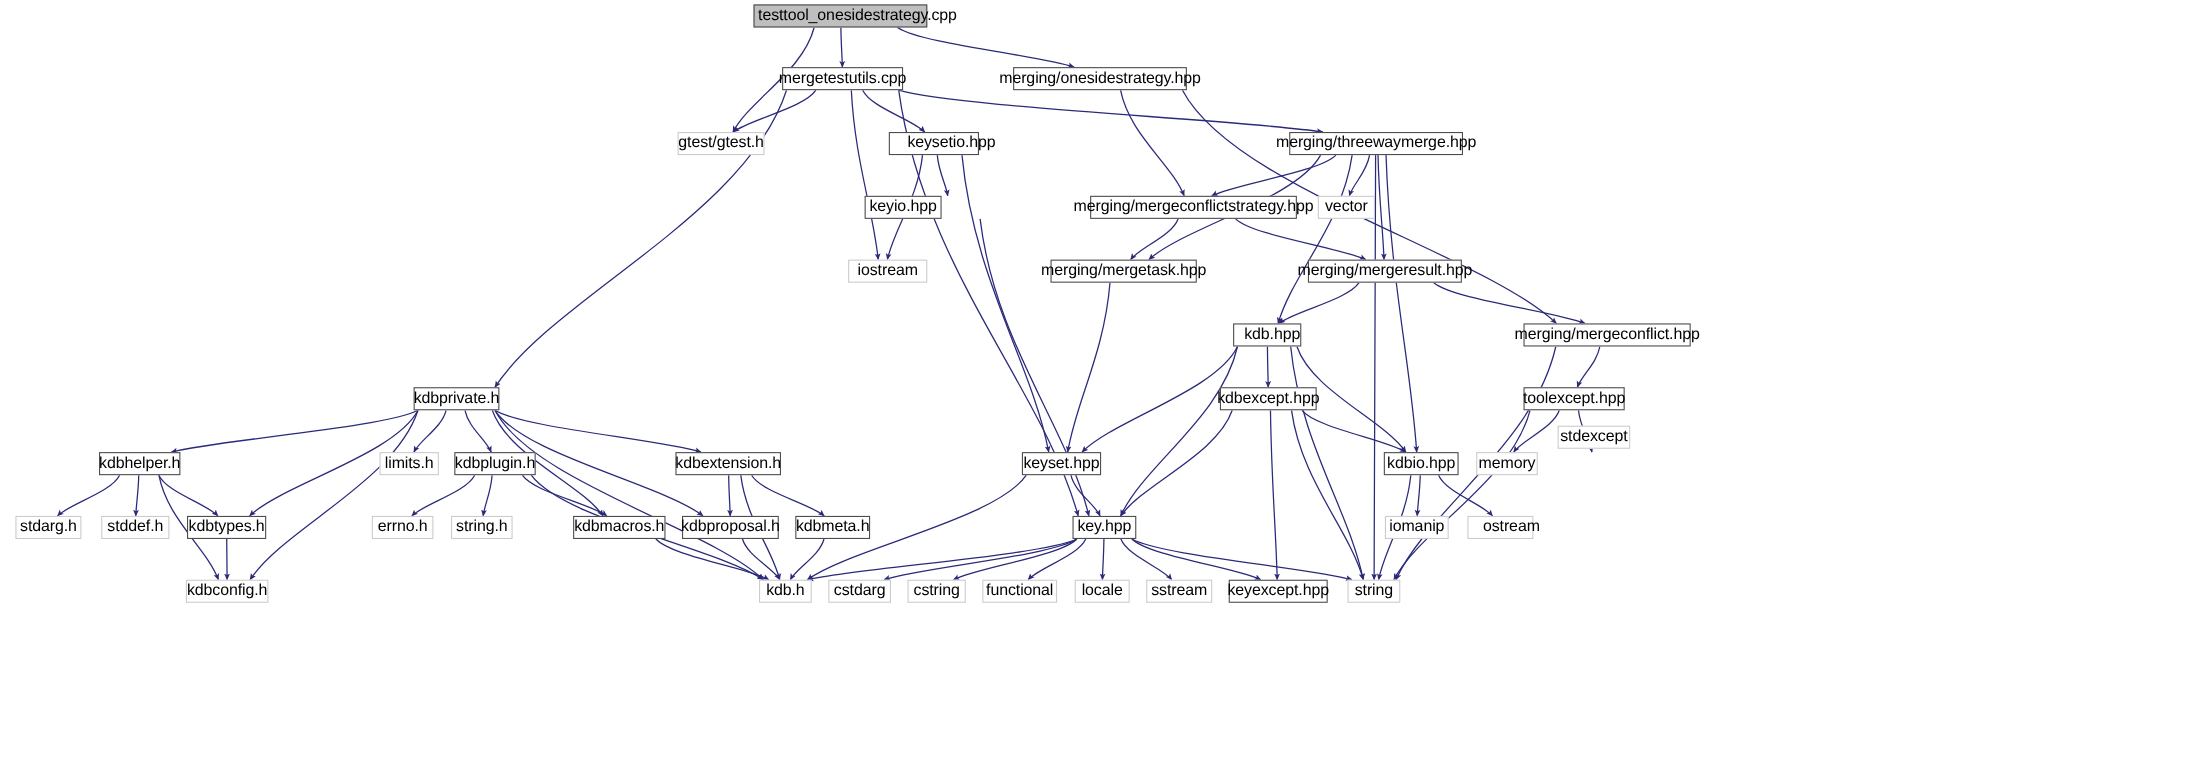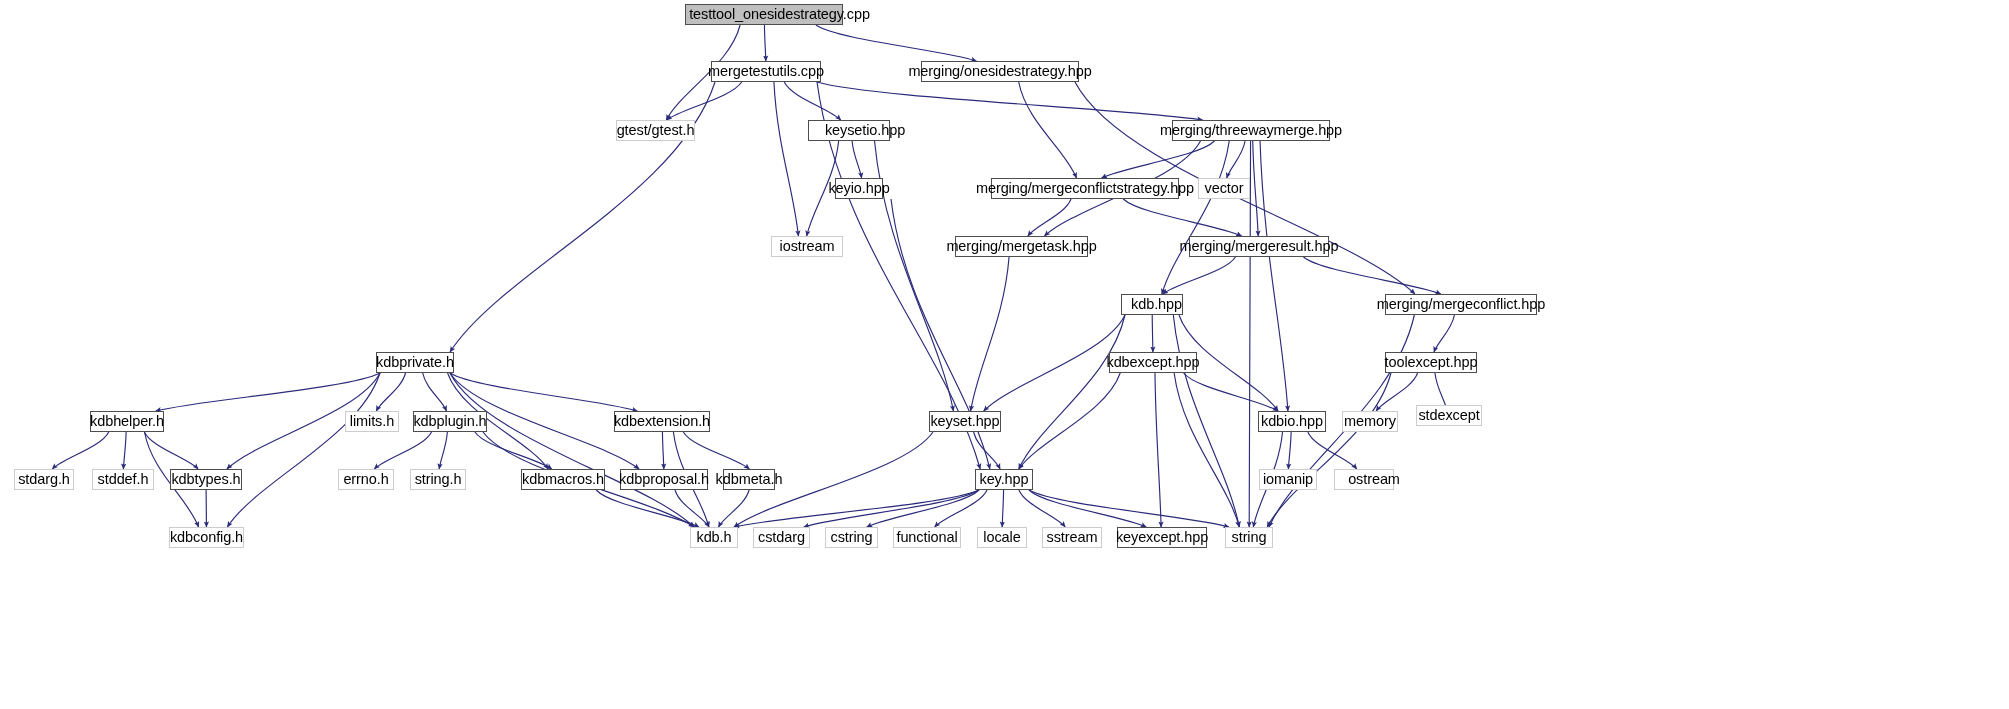--- a/index.html
+++ b/index.html
@@ -149,21 +149,21 @@
     </div>
     <div class="node sys" style="left: 616px; top: 120px; width: 79px; height: 21px;">
       <span>gtest/gtest.h</span>
     </div>
     <div class="node hdr" style="left: 808px; top: 120px; width: 82px; height: 21px; padding-left: 32px;">
       <span>keysetio.hpp</span>
     </div>
     <div class="node hdr" style="left: 1172px; top: 120px; width: 158px; height: 21px;">
       <span>merging/threewaymerge.hpp</span>
     </div>
-    <div class="node hdr" style="left: 835px; top: 178px; width: 48px; height: 21px;">
+    <div class="node hdr" style="left: 786px; top: 178px; width: 70px; height: 21px;">
       <span>keyio.hpp</span>
     </div>
     <div class="node hdr" style="left: 991px; top: 178px; width: 188px; height: 21px;">
       <span>merging/mergeconflictstrategy.hpp</span>
     </div>
     <div class="node sys" style="left: 1198px; top: 178px; width: 52px; height: 21px;">
       <span>vector</span>
     </div>
     <div class="node sys" style="left: 771px; top: 236px; width: 72px; height: 21px;">
       <span>iostream</span>
@@ -203,21 +203,21 @@
     </div>
     <div class="node hdr" style="left: 929px; top: 411px; width: 72px; height: 21px;">
       <span>keyset.hpp</span>
     </div>
     <div class="node hdr" style="left: 1258px; top: 411px; width: 68px; height: 21px;">
       <span>kdbio.hpp</span>
     </div>
     <div class="node sys" style="left: 1342px; top: 411px; width: 56px; height: 21px;">
       <span>memory</span>
     </div>
-    <div class="node sys" style="left: 1416px; top: 405px; width: 66px; height: 21px;">
+    <div class="node sys" style="left: 1416px; top: 387px; width: 66px; height: 21px;">
       <span>stdexcept</span>
     </div>
     <div class="node sys" style="left: 14px; top: 469px; width: 60px; height: 21px;">
       <span>stdarg.h</span>
     </div>
     <div class="node sys" style="left: 92px; top: 469px; width: 62px; height: 21px;">
       <span>stddef.h</span>
     </div>
     <div class="node hdr" style="left: 170px; top: 469px; width: 72px; height: 21px;">
       <span>kdbtypes.h</span>
@@ -227,21 +227,21 @@
     </div>
     <div class="node sys" style="left: 410px; top: 469px; width: 56px; height: 21px;">
       <span>string.h</span>
     </div>
     <div class="node hdr" style="left: 521px; top: 469px; width: 84px; height: 21px;">
       <span>kdbmacros.h</span>
     </div>
     <div class="node hdr" style="left: 620px; top: 469px; width: 88px; height: 21px;">
       <span>kdbproposal.h</span>
     </div>
-    <div class="node hdr" style="left: 723px; top: 469px; width: 52px; height: 21px;">
+    <div class="node hdr" style="left: 723px; top: 469px; width: 68px; height: 21px;">
       <span>kdbmeta.h</span>
     </div>
     <div class="node hdr" style="left: 975px; top: 469px; width: 58px; height: 21px;">
       <span>key.hpp</span>
     </div>
     <div class="node sys" style="left: 1259px; top: 469px; width: 58px; height: 21px;">
       <span>iomanip</span>
     </div>
     <div class="node sys" style="left: 1334px; top: 469px; width: 60px; height: 21px; padding-left: 20px;">
       <span>ostream</span>

